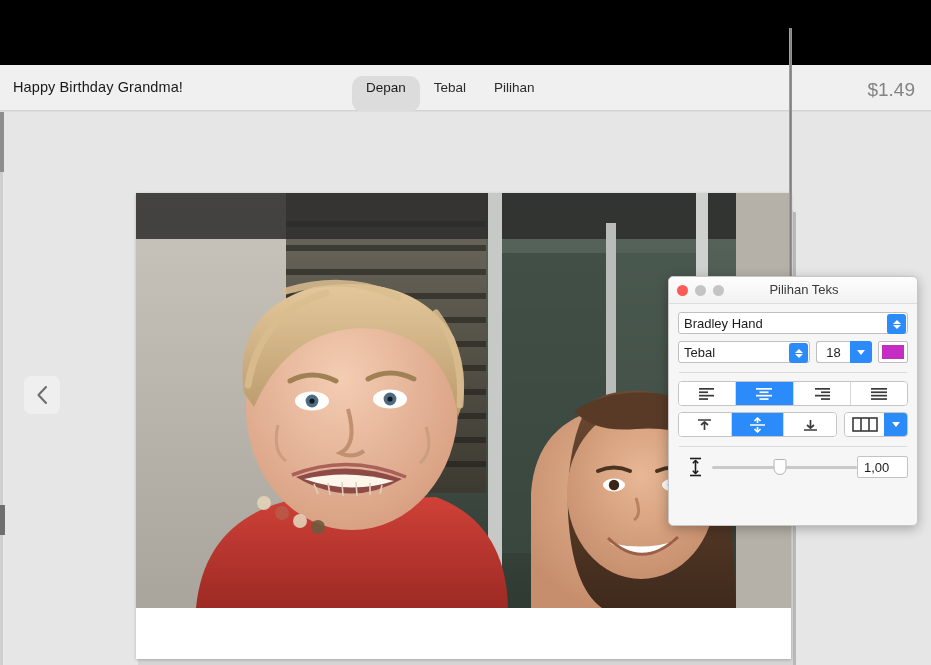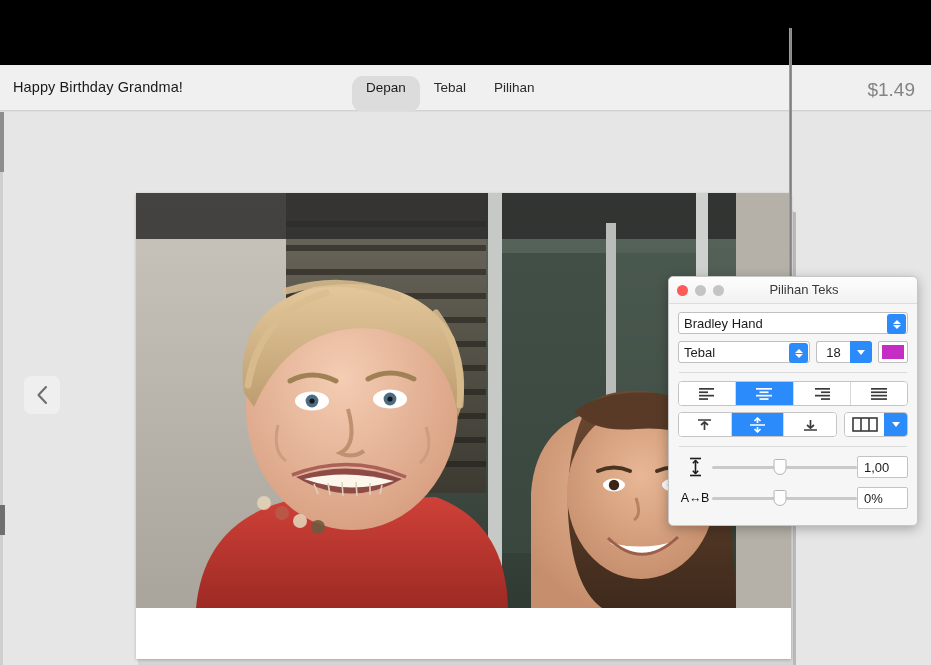--- a/index.html
+++ b/index.html
@@ -522,26 +522,16 @@
               </g>
           </svg>
         </div>
         <div class="track-wrap">
           <div class="track"></div>
           <div class="knob" style="left: 47%;"></div>
         </div>
         <div class="numbox">1,00</div>
       </div>
 
-      <div class="sliderrow">
-        <div class="slabel">
-          <span class="ab-label">A↔B</span>
-        </div>
-        <div class="track-wrap">
-          <div class="track"></div>
-          <div class="knob" style="left: 47%;"></div>
-        </div>
-        <div class="numbox">0%</div>
-      </div>
 
     </div>
   </div>
 </div>
 
 </body></html>

